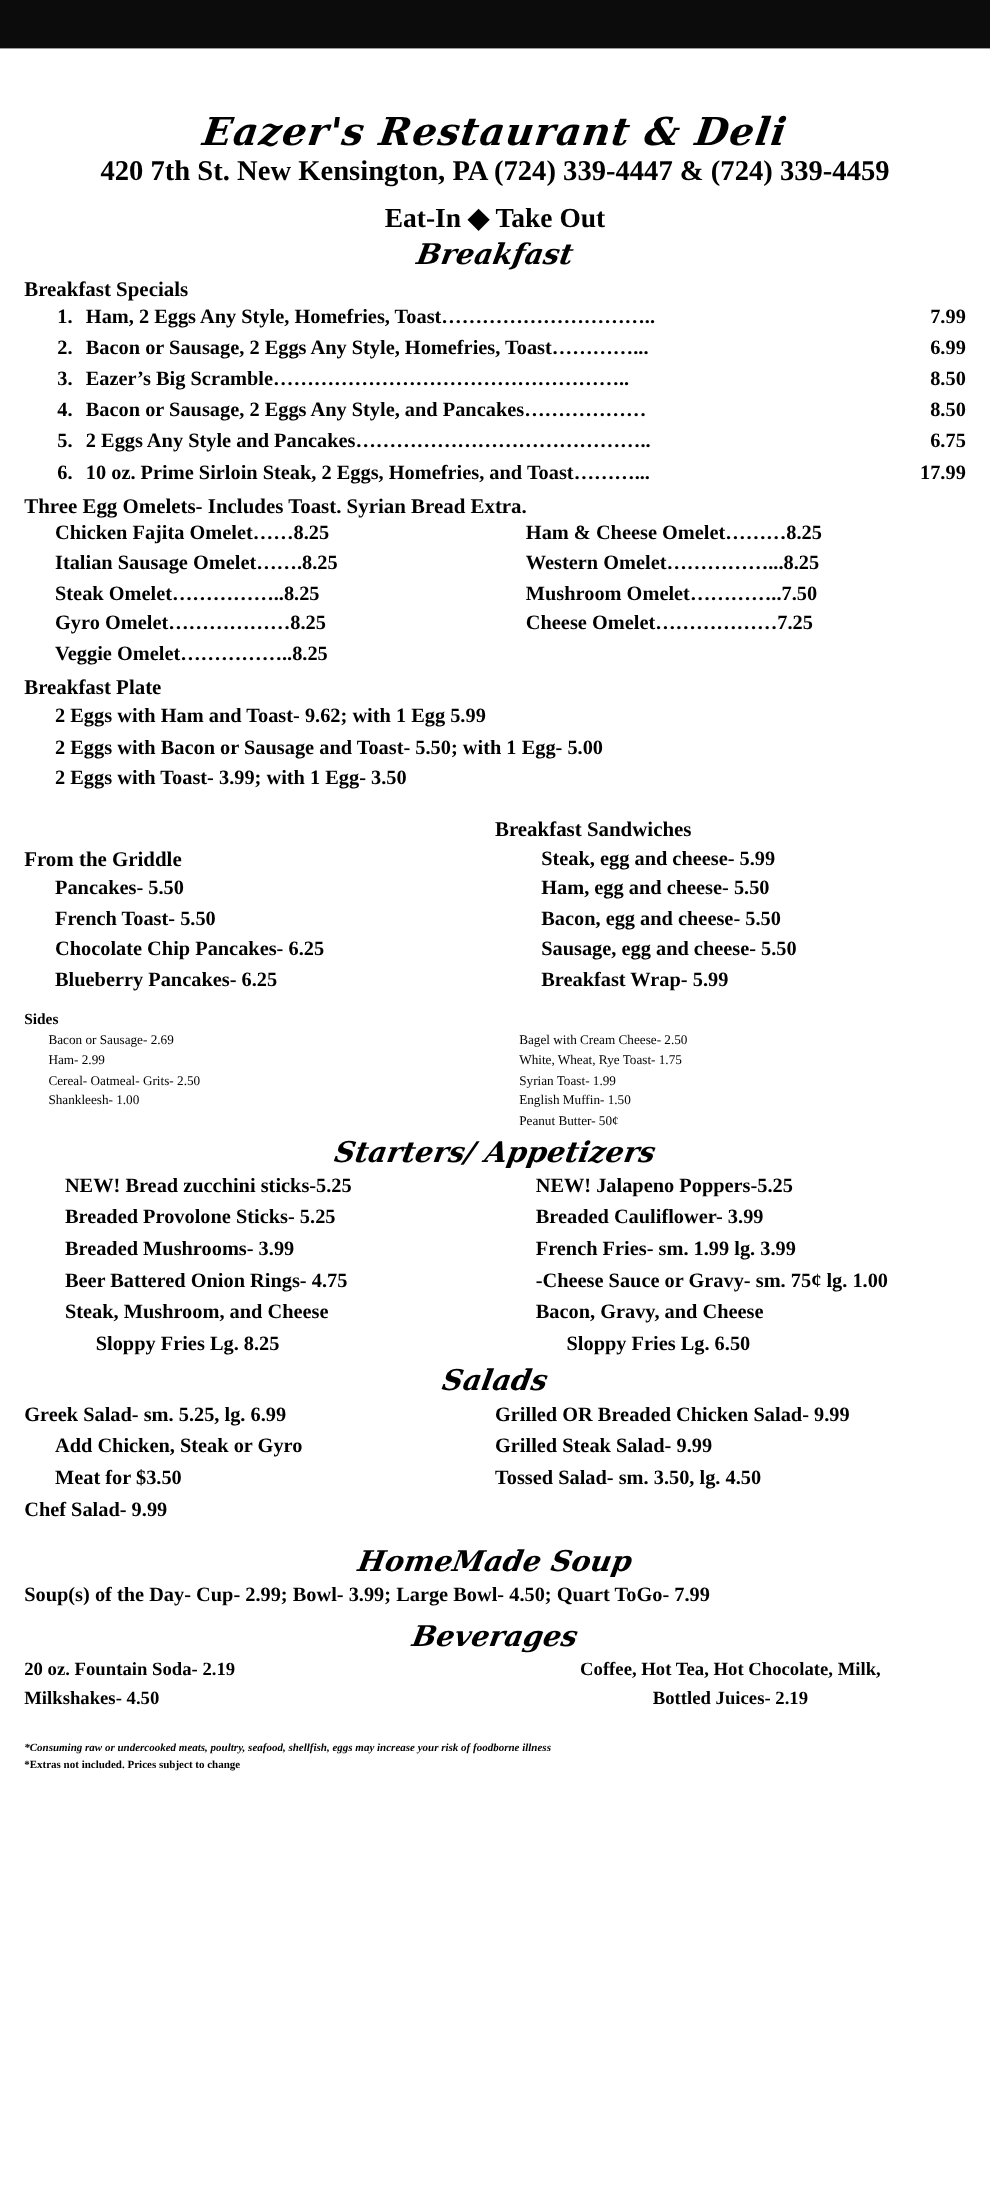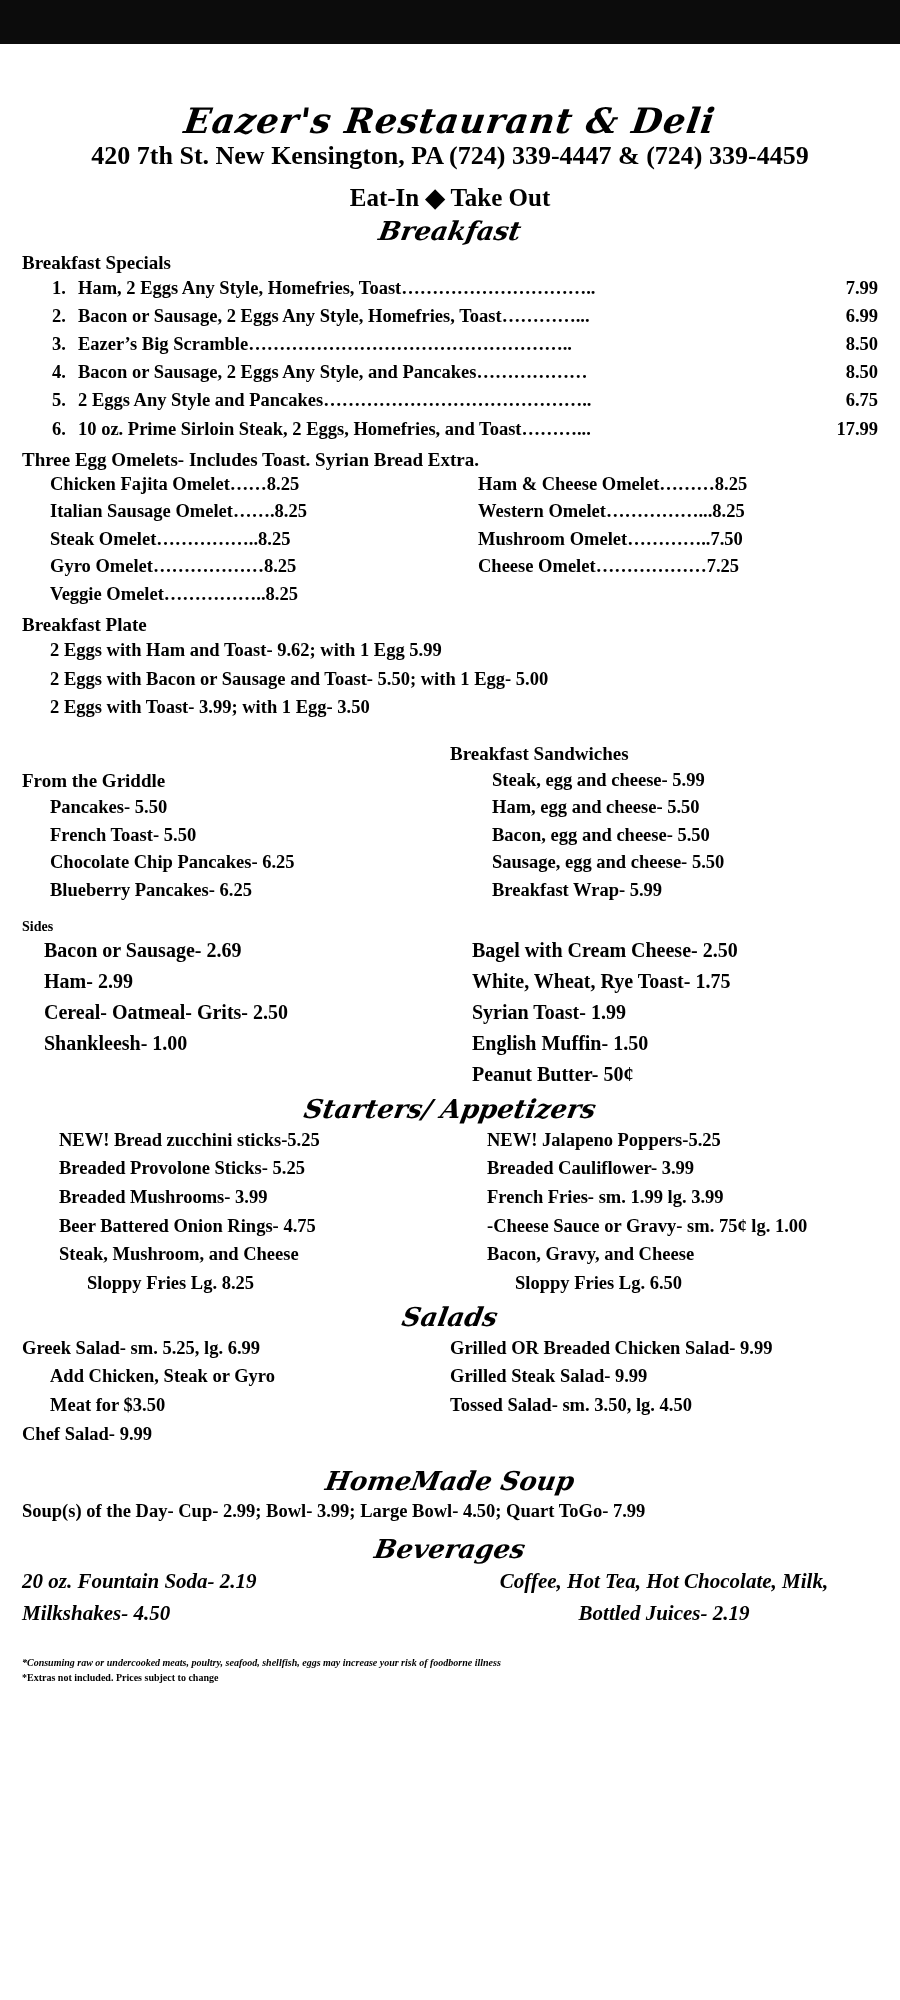--- a/index.html
+++ b/index.html
@@ -124,22 +124,22 @@
   .sides-label {
     font-weight: bold;
     font-size: 14px;
     margin-top: 14px;
   }
   .sides-wrap {
     display: flex;
   }
   .sides-wrap .col { width: 50%; }
   .side-line {
-    font-weight: bold;
-    font-size: 20px;
+    font-weight: normal;
+    font-size: 12px;
     line-height: 1.55;
     padding-left: 22px;
   }
   .app-wrap, .salad-wrap, .bev-wrap {
     display: flex;
   }
   .app-wrap .col, .salad-wrap .col, .bev-wrap .col { width: 50%; }
   .app-line {
     font-weight: bold;
     font-size: 18.5px;
@@ -155,23 +155,22 @@
     white-space: nowrap;
   }
   .salad-line.sub { padding-left: 28px; }
   .soup-line {
     font-weight: bold;
     font-size: 18.5px;
     line-height: 1.5;
   }
   .bev-line {
     font-weight: bold;
-    font-size: 21px;
+    font-size: 17px;
     line-height: 1.5;
-    font-style: italic;
   }
   .bev-right { text-align: center; }
   .disclaimer {
     margin-top: 26px;
     font-style: italic;
     font-weight: bold;
     font-size: 10px;
     line-height: 1.5;
   }
   .disclaimer .second { font-style: normal; }

